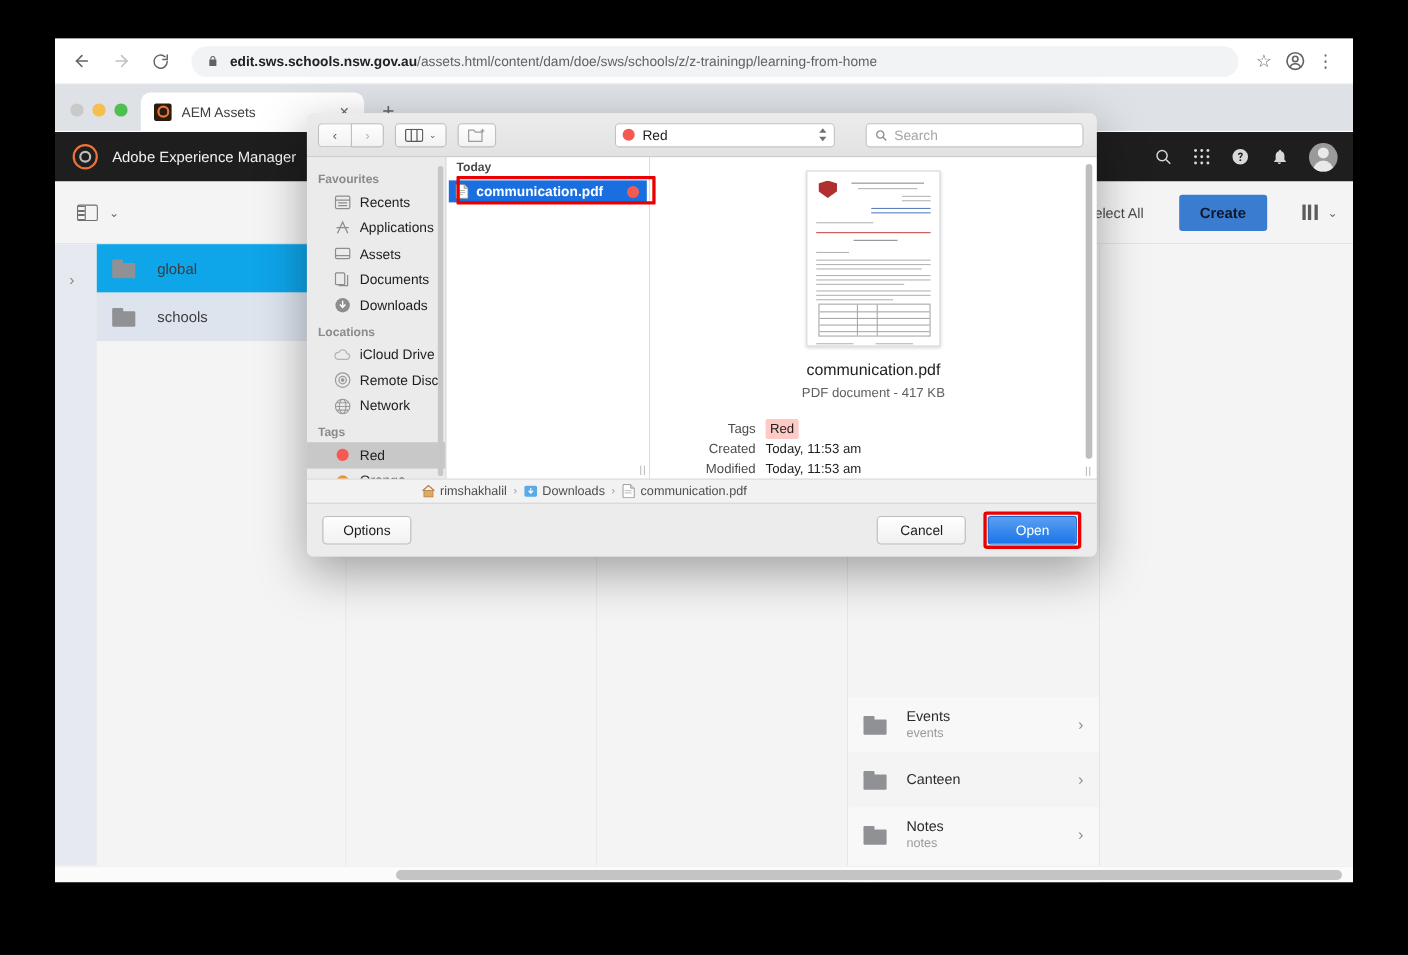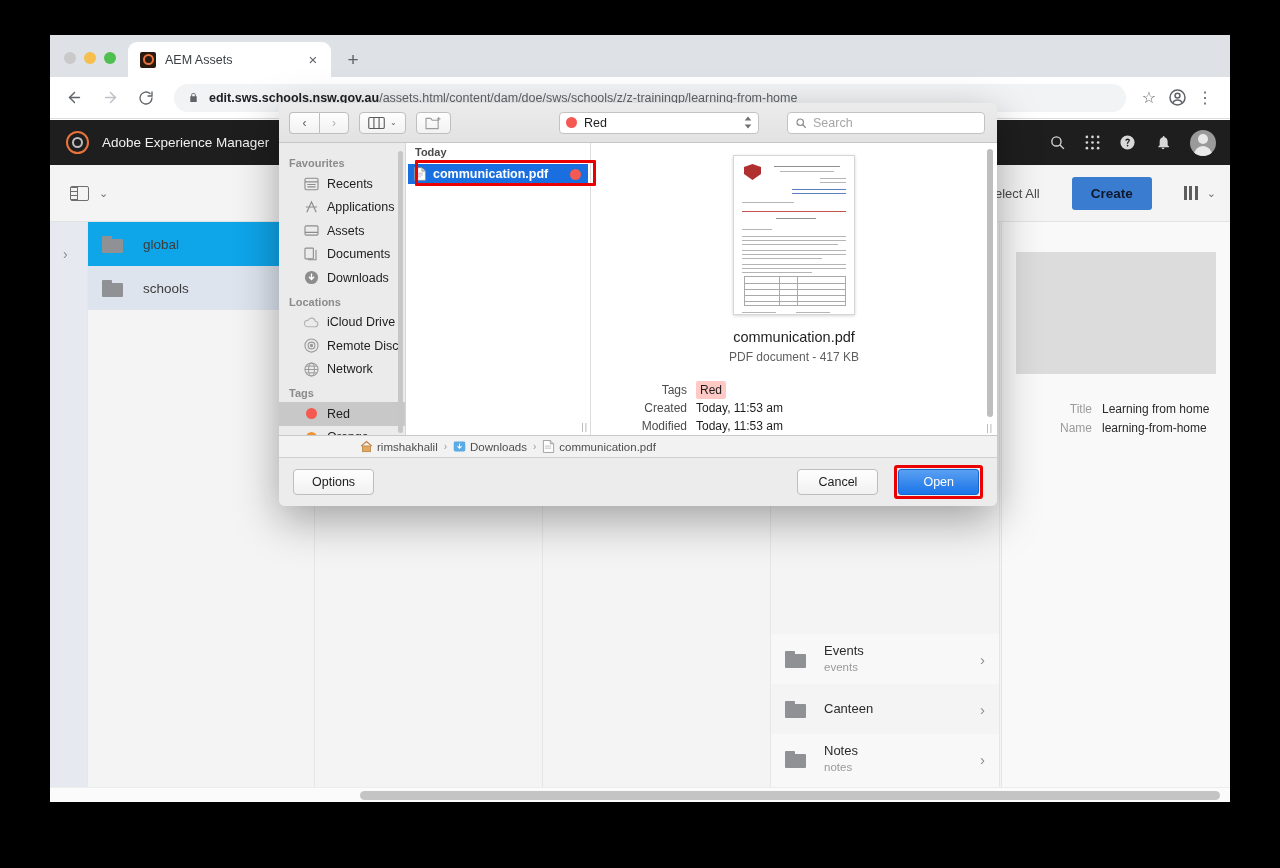--- a/index.html
+++ b/index.html
@@ -420,21 +420,21 @@
   }
   #dlg-preview-resize {
     position: absolute; right: 4px; bottom: 2px;
     color: #a8a8a8; font-size: 9px; letter-spacing: 1px;
   }
 
   #dlg-pathbar {
     height: 22px; flex: 0 0 auto;
     background: #f2f2f2; border-bottom: 1px solid #cfcfcf;
     display: flex; align-items: center; gap: 6px;
-    padding-left: 81px; font-size: 11.5px; color: #4e4e4e;
+    padding-left: 104px; font-size: 11.5px; color: #4e4e4e;
   }
   .path-item { display: flex; align-items: center; gap: 4px; }
   .path-sep { color: #9a9a9a; font-size: 10px; }
   .path-ico { width: 13px; height: 13px; flex: 0 0 auto; }
 
   #dlg-footer {
     height: 48px; flex: 0 0 auto;
     background: #ececec;
     display: flex; align-items: center;
     padding: 0 14px; gap: 0;
@@ -459,36 +459,20 @@
     padding: 5px 24px; border-radius: 3px;
     background: linear-gradient(#5aa0f2, #1a74e8);
     border: 1px solid #1466cf;
     font-size: 12.5px; color: #fff;
   }
 </style>
 </head>
 <body>
 
 <div id="browser-window">
-
-  <div id="tab-strip">
-    <div id="traffic-lights">
-      <div class="traffic-dot tl-red"></div>
-      <div class="traffic-dot tl-yellow"></div>
-      <div class="traffic-dot tl-green"></div>
-    </div>
-    <div id="browser-tab">
-      <div id="tab-favicon">
-          <div class="ring"></div>
-        </div>
-      <div id="tab-title">AEM Assets</div>
-      <div id="tab-close">×</div>
-    </div>
-    <div id="new-tab-button">+</div>
-  </div>
 
   <div id="omnibox-bar">
     <div class="nav-btn">
       <svg width="17" height="17" viewBox="0 0 24 24" fill="none" stroke="currentColor" stroke-width="2" stroke-linecap="round" stroke-linejoin="round">
           <line x1="19" y1="12" x2="5" y2="12"></line>
           <polyline points="12 19 5 12 12 5"></polyline>
         </svg>
     </div>
     <div class="nav-btn disabled">
       <svg width="17" height="17" viewBox="0 0 24 24" fill="none" stroke="currentColor" stroke-width="2" stroke-linecap="round" stroke-linejoin="round">
@@ -512,20 +496,36 @@
     </div>
     <div class="omni-icon">☆</div>
     <div class="omni-icon">
       <svg width="19" height="19" viewBox="0 0 24 24" fill="none" stroke="#5f6368" stroke-width="1.9">
           <circle cx="12" cy="12" r="9.5"></circle>
           <circle cx="12" cy="9.6" r="3.1"></circle>
           <path d="M5.8 19.4a6.6 6.6 0 0 1 12.4 0"></path>
         </svg>
     </div>
     <div class="omni-icon">⋮</div>
+  </div>
+
+  <div id="tab-strip">
+    <div id="traffic-lights">
+      <div class="traffic-dot tl-red"></div>
+      <div class="traffic-dot tl-yellow"></div>
+      <div class="traffic-dot tl-green"></div>
+    </div>
+    <div id="browser-tab">
+      <div id="tab-favicon">
+          <div class="ring"></div>
+        </div>
+      <div id="tab-title">AEM Assets</div>
+      <div id="tab-close">×</div>
+    </div>
+    <div id="new-tab-button">+</div>
   </div>
 
   <div id="aem-page">
 
     <div id="aem-header">
       <div id="aem-brand">
         <div id="aem-logo">
             <div class="inner"></div>
           </div>
         <div id="aem-brand-title">Adobe Experience Manager</div>
@@ -655,33 +655,20 @@
               <span class="tab"></span>
             </span>
           <span class="asset-text">
             <span class="asset-title" style="display:block">Newsletter</span>
 
           </span>
           <span class="asset-chev">›</span>
         </div>
       </div>
 
-      <div id="aem-rail">
-        <div id="rail-preview"></div>
-        <div id="rail-meta">
-          <div class="rail-meta-row">
-            <span class="rail-meta-key">Title</span>
-            <span class="rail-meta-val">Learning from home</span>
-          </div>
-          <div class="rail-meta-row">
-            <span class="rail-meta-key">Name</span>
-            <span class="rail-meta-val">learning-from-home</span>
-          </div>
-        </div>
-      </div>
 
     </div>
 
     <div id="aem-hscroll">
       <div class="thumb"></div>
     </div>
   </div>
 </div>
 
 <div id="open-dialog">

